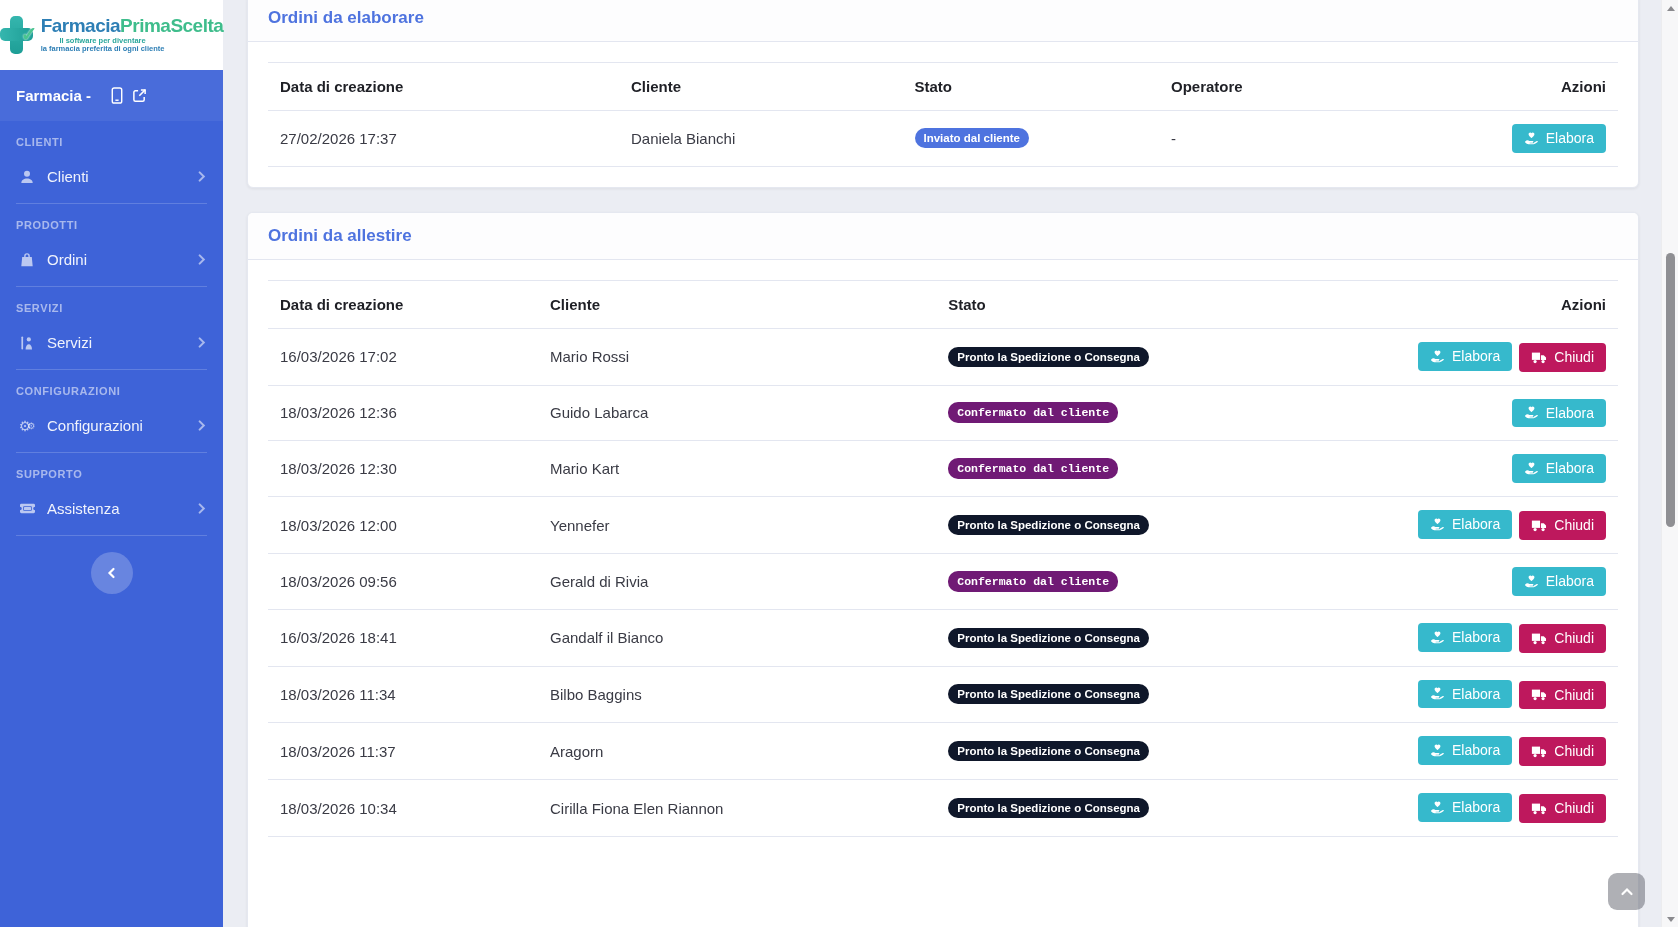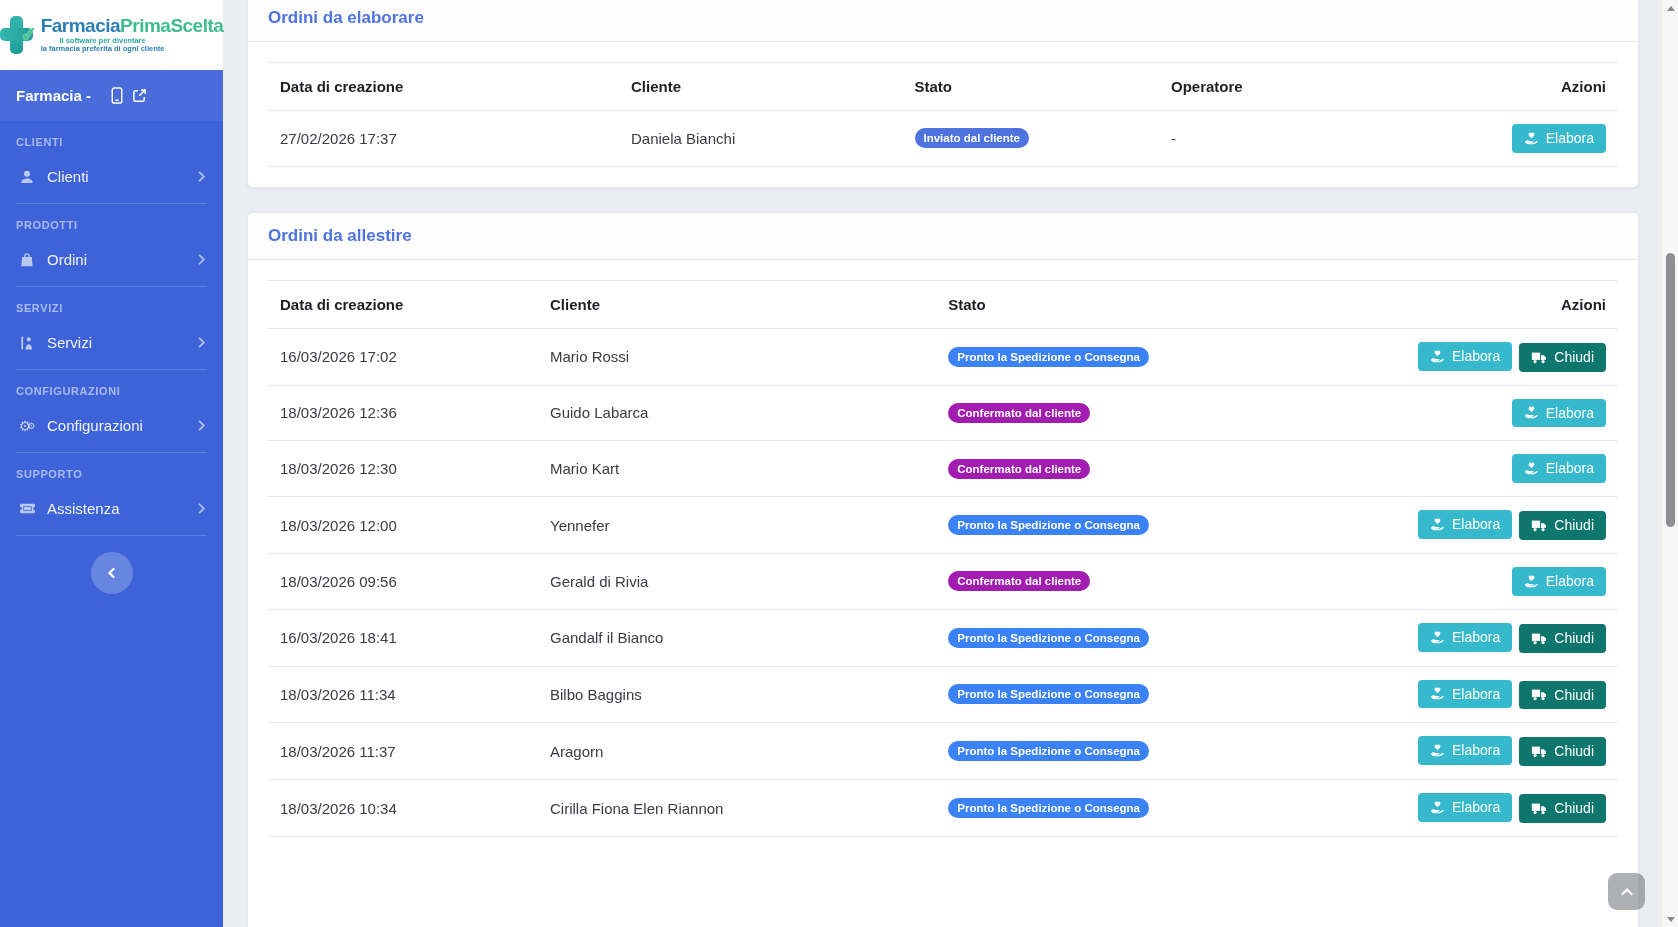--- a/index.html
+++ b/index.html
@@ -85,31 +85,31 @@
   .table-0 th:nth-child(1){width:26%} .table-0 th:nth-child(2){width:21%}
   .table-0 th:nth-child(3){width:19%} .table-0 th:nth-child(4){width:20%}
   .table-1 th:nth-child(1){width:20%} .table-1 th:nth-child(2){width:29.5%}
   .table-1 th:nth-child(3){width:33.5%}
 
   .badge {
     display:inline-block; color:#fff; font-size:11.5px; font-weight:bold;
     padding:4px 9px; border-radius:10px; white-space:nowrap;
   }
   .badge-primary { background:#4e73df; }
-  .badge-info    { background:#3b82f6; }
-  .badge-danger  { background:#a21caf; }
+  .badge-info    { background:#0f172a; }
+  .badge-danger  { background:#701a75;font-family:Liberation Mono, monospace; }
 
   .btn {
     display:inline-flex; align-items:center; gap:7px;
     color:#fff; font-size:14px; padding:6px 12px; border-radius:4px;
     border:none; cursor:pointer; margin-left:7px; line-height:1.2;
   }
   .btn svg { flex:0 0 auto; }
   .btn-elabora { background:#36b9cc; }
-  .btn-chiudi  { background:#0f766e; }
+  .btn-chiudi  { background:#be185d; }
 
   
   .scroll-top-btn {
     position:fixed; right:33px; bottom:17px; width:37px; height:37px;
     border-radius:9px; background:rgba(95,97,108,0.5); border:none;
     display:flex; align-items:center; justify-content:center; color:#fff;
     cursor:pointer; z-index:20;
   }
   .scrollbar {
     position:fixed; right:0; top:0; bottom:0; width:17px;

